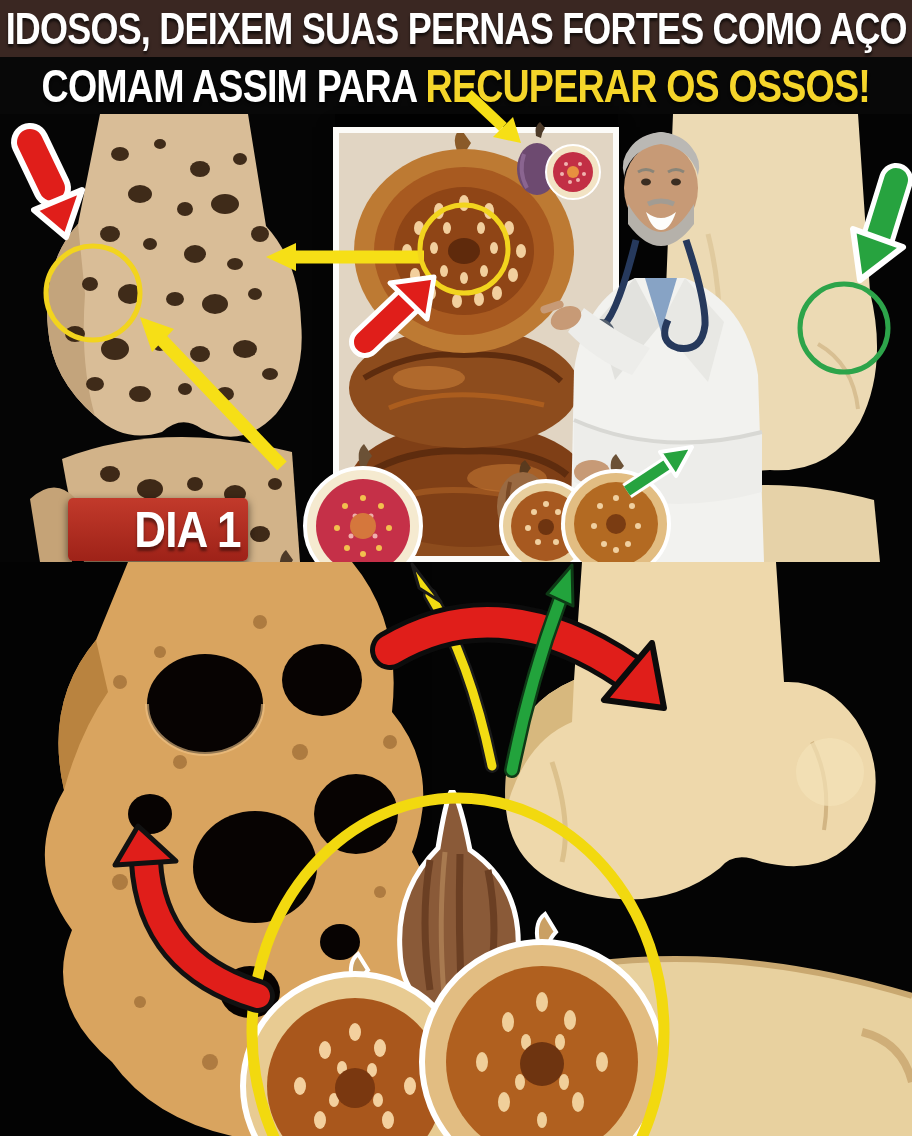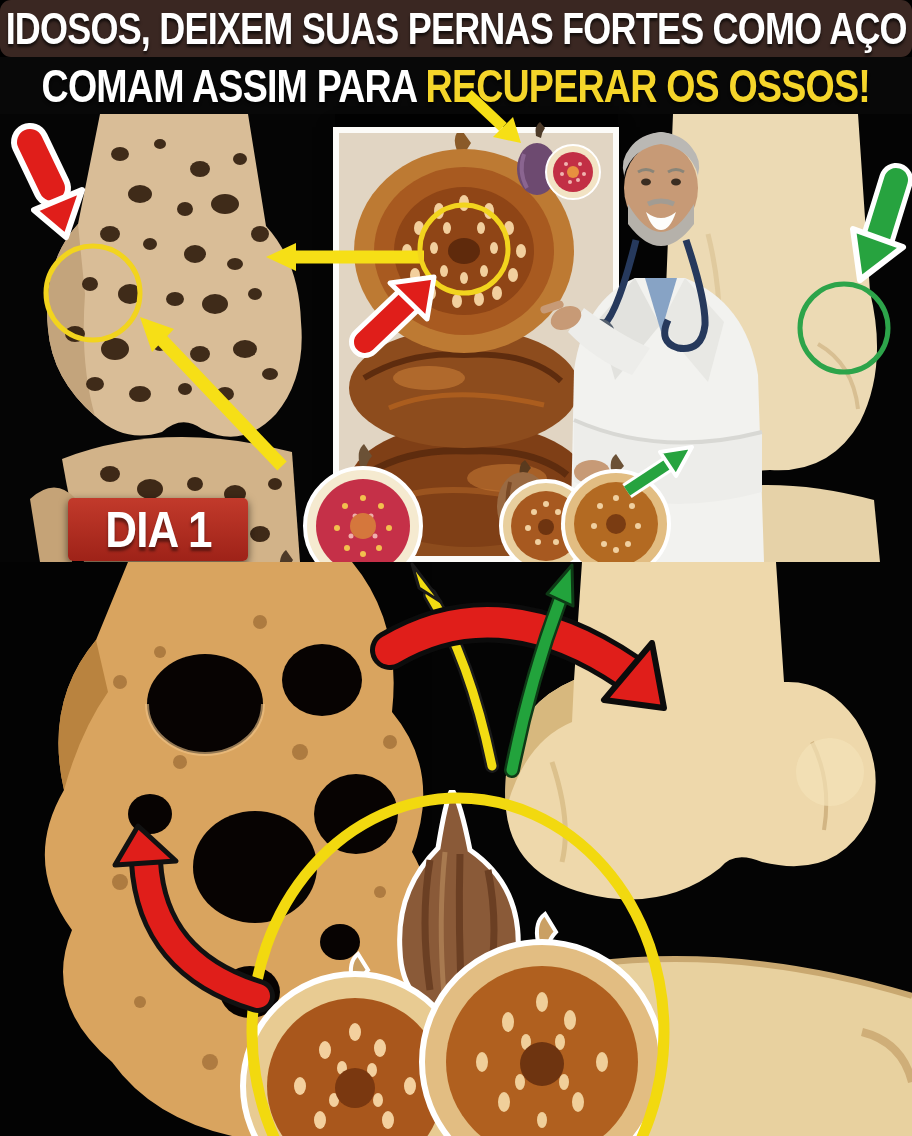--- a/index.html
+++ b/index.html
@@ -1,35 +1,35 @@
 <!DOCTYPE html>
 <html><head>
 <meta charset="utf-8">
 <style>
   html,body{margin:0;padding:0;background:#111;}
   .poster{position:relative;width:912px;height:1136px;overflow:hidden;background:#000;
           font-family:"Liberation Sans",sans-serif;}
   .abs{position:absolute;}
   
   .bar1{position:absolute;left:0;top:0;width:912px;height:57px;background:#3a2722;
-        display:flex;align-items:center;justify-content:center;border-radius:11px;}
+        display:flex;align-items:center;justify-content:center;}
   .bar2{position:absolute;left:0;top:57px;width:912px;height:57px;background:#080808;
         display:flex;align-items:center;justify-content:center;white-space:pre;}
   .hl{font-weight:bold;font-size:47px;letter-spacing:-1px;display:inline-block;
       transform:scaleX(0.80);transform-origin:center;white-space:pre;
       text-shadow:0 3px 3px rgba(0,0,0,.65);}
   .hl1{color:#ffffff;font-size:45px;}
   .w{color:#ffffff;} .y{color:#f5d52a;}
   
   .collage-top{position:absolute;left:0;top:114px;width:912px;height:448px;background:#020202;}
   .collage-bottom{position:absolute;left:0;top:562px;width:912px;height:574px;background:#020202;}
   .mid-panel{position:absolute;left:333px;top:13px;width:274px;height:423px;background:#e6dbcb;
              border:6px solid #fcfbf8;box-shadow:0 0 14px rgba(0,0,0,.6);}
   
-  .badge{position:absolute;display:flex;align-items:center;justify-content:center;
+  .badge{position:absolute;display:flex;align-items:center;justify-content:flex-end;
          font-weight:bold;color:#fff;border-radius:5px;}
   .badge .t{display:inline-block;transform:scaleX(0.88);font-size:50px;letter-spacing:-1px;
             text-shadow:0 4px 3px rgba(0,0,0,.45);}
   .badge-day1{left:68px;top:384px;width:180px;height:63px;
               background:linear-gradient(#c23a2b,#9e2218);box-shadow:0 3px 8px rgba(0,0,0,.6);}
   .badge-day30{left:664px;top:381px;width:230px;height:66px;
               background:linear-gradient(#3fae52,#227a33);box-shadow:0 3px 8px rgba(0,0,0,.6);}
   svg{display:block;}
   .overlay{position:absolute;left:0;top:0;width:912px;height:1136px;pointer-events:none;}
 </style>

